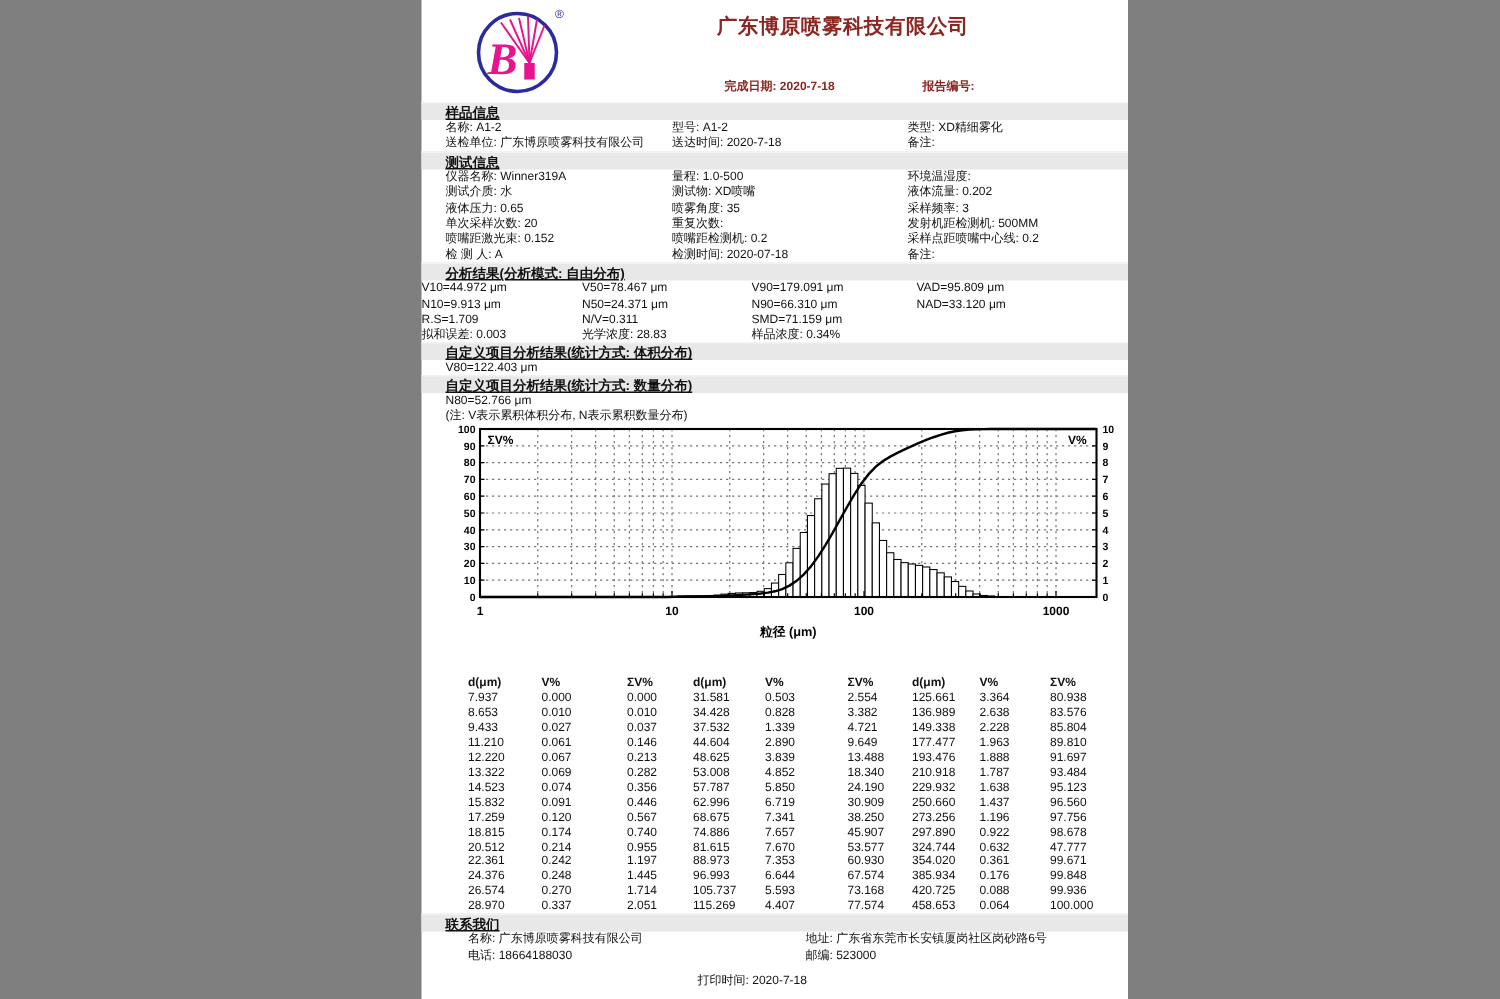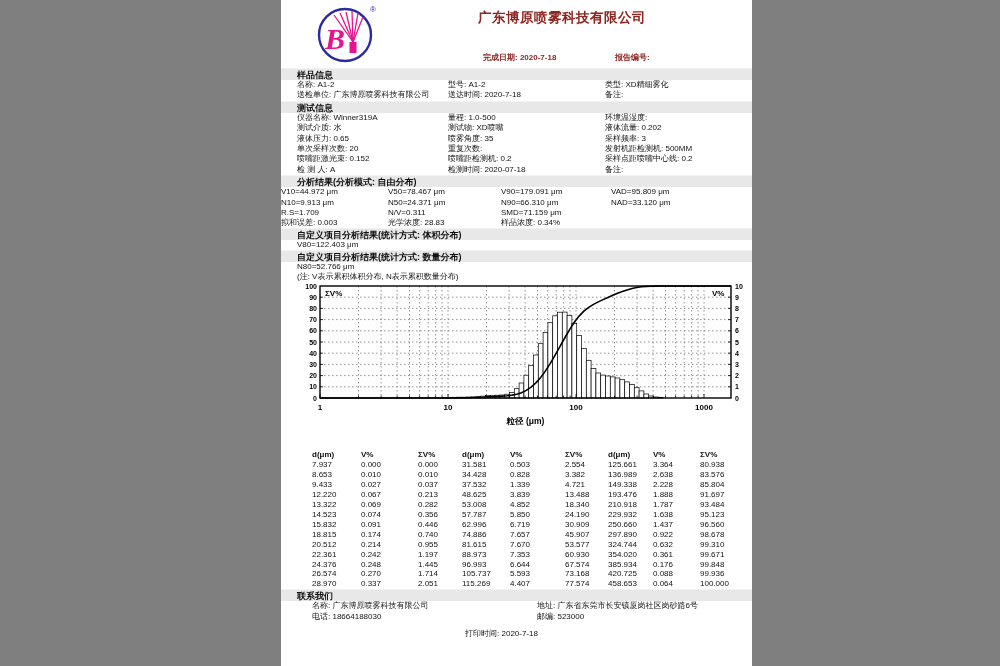--- a/index.html
+++ b/index.html
@@ -6,21 +6,21 @@
   .canvas{position:relative;width:1000px;height:666px;background:#7f7f7f;overflow:hidden;
           font-family:"Liberation Sans","DejaVu Sans",sans-serif;-webkit-font-smoothing:antialiased;}
   .page{position:absolute;left:281px;top:0;width:471px;height:666px;background:#ffffff;color:#111;}
   
   .header{position:relative;height:68px;}
   .logo{position:absolute;left:36px;top:3px;}
   .company{position:absolute;left:197px;top:9px;font-size:13.5px;font-weight:bold;color:#8b2620;letter-spacing:0.5px;white-space:nowrap;font-family:Liberation Serif, serif;}
   .meta1{position:absolute;left:202px;top:52px;font-size:8px;font-weight:bold;color:#8b2620;white-space:nowrap;}
   .meta2{position:absolute;left:334px;top:52px;font-size:8px;font-weight:bold;color:#8b2620;white-space:nowrap;}
   
-  .secbar{background:#e8e8e8;font-size:9px;font-weight:bold;line-height:12px;height:12px;padding-left:16px;border-top:1px solid #f2f2f2;box-sizing:border-box;}
+  .secbar{background:#e8e8e8;font-size:9px;font-weight:bold;line-height:12px;height:12px;padding-left:16px;border-top:1px solid #f2f2f2;box-sizing:border-box;text-decoration:underline;}
   .grid3{display:grid;grid-template-columns:151px 157px 1fr;padding-left:16px;font-size:8px;line-height:10.4px;}
   .grid4{display:grid;grid-template-columns:107px 113px 110px 1fr;font-size:8px;line-height:10.3px;}
   .grid2{display:grid;grid-template-columns:225px 1fr;padding-left:31px;font-size:8px;line-height:10.5px;}
   .valrow{padding-left:16px;font-size:8px;line-height:10px;white-space:nowrap;}
   .cell{white-space:nowrap;overflow:hidden;}
   
   #chart{height:152px;position:relative;}
   
   .tbl{margin-top:15px;font-size:8px;line-height:9.9px;}
   .trow{display:grid;grid-template-columns:49px 57px 44px 48px 55px 43px 45px 47px 1fr;padding-left:31px;}
@@ -331,20 +331,31 @@
           <div>0.027</div>
           <div>0.037</div>
           <div>37.532</div>
           <div>1.339</div>
           <div>4.721</div>
           <div>149.338</div>
           <div>2.228</div>
           <div>85.804</div>
         </div>
         <div class="trow">
+          <div>11.210</div>
+          <div>0.061</div>
+          <div>0.146</div>
+          <div>44.604</div>
+          <div>2.890</div>
+          <div>9.649</div>
+          <div>177.477</div>
+          <div>1.963</div>
+          <div>89.810</div>
+        </div>
+        <div class="trow">
           <div>12.220</div>
           <div>0.067</div>
           <div>0.213</div>
           <div>48.625</div>
           <div>3.839</div>
           <div>13.488</div>
           <div>193.476</div>
           <div>1.888</div>
           <div>91.697</div>
         </div>
@@ -375,40 +386,51 @@
           <div>0.091</div>
           <div>0.446</div>
           <div>62.996</div>
           <div>6.719</div>
           <div>30.909</div>
           <div>250.660</div>
           <div>1.437</div>
           <div>96.560</div>
         </div>
         <div class="trow">
+          <div>17.259</div>
+          <div>0.120</div>
+          <div>0.567</div>
+          <div>68.675</div>
+          <div>7.341</div>
+          <div>38.250</div>
+          <div>273.256</div>
+          <div>1.196</div>
+          <div>97.756</div>
+        </div>
+        <div class="trow">
           <div>18.815</div>
           <div>0.174</div>
           <div>0.740</div>
           <div>74.886</div>
           <div>7.657</div>
           <div>45.907</div>
           <div>297.890</div>
           <div>0.922</div>
           <div>98.678</div>
         </div>
         <div class="trow">
           <div>20.512</div>
           <div>0.214</div>
           <div>0.955</div>
           <div>81.615</div>
           <div>7.670</div>
           <div>53.577</div>
           <div>324.744</div>
           <div>0.632</div>
-          <div>99.310</div>
+          <div>47.777</div>
         </div>
         <div class="trow">
           <div>22.361</div>
           <div>0.242</div>
           <div>1.197</div>
           <div>88.973</div>
           <div>7.353</div>
           <div>60.930</div>
           <div>354.020</div>
           <div>0.361</div>

